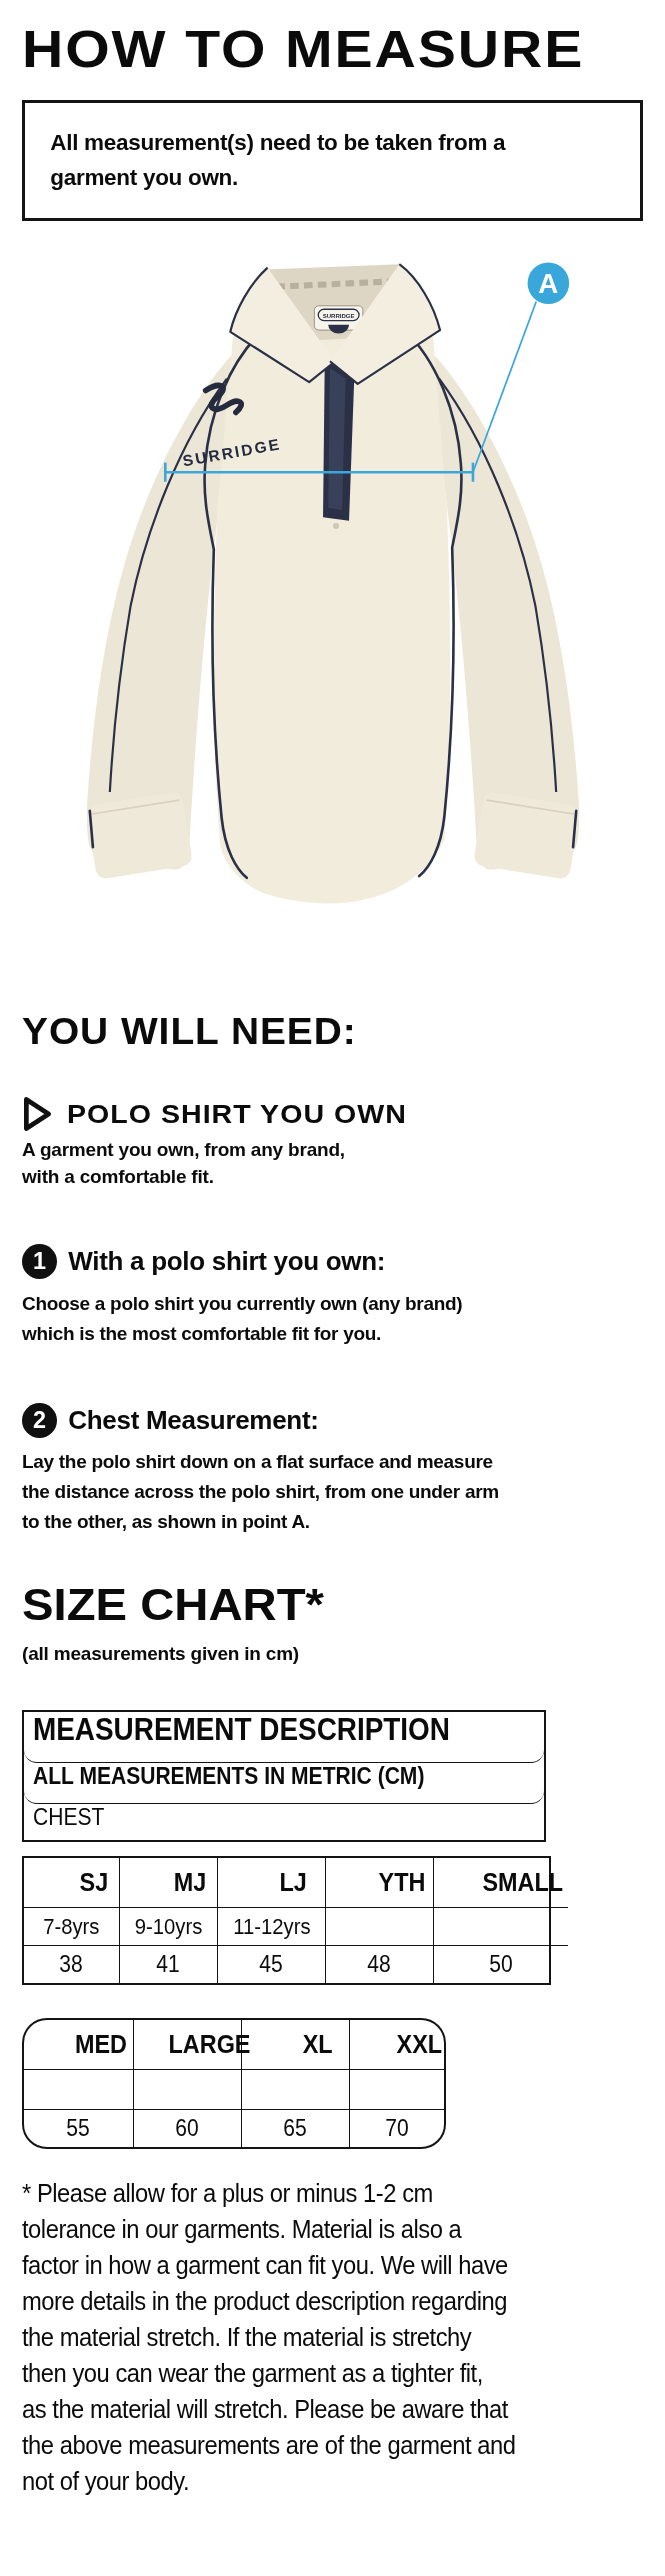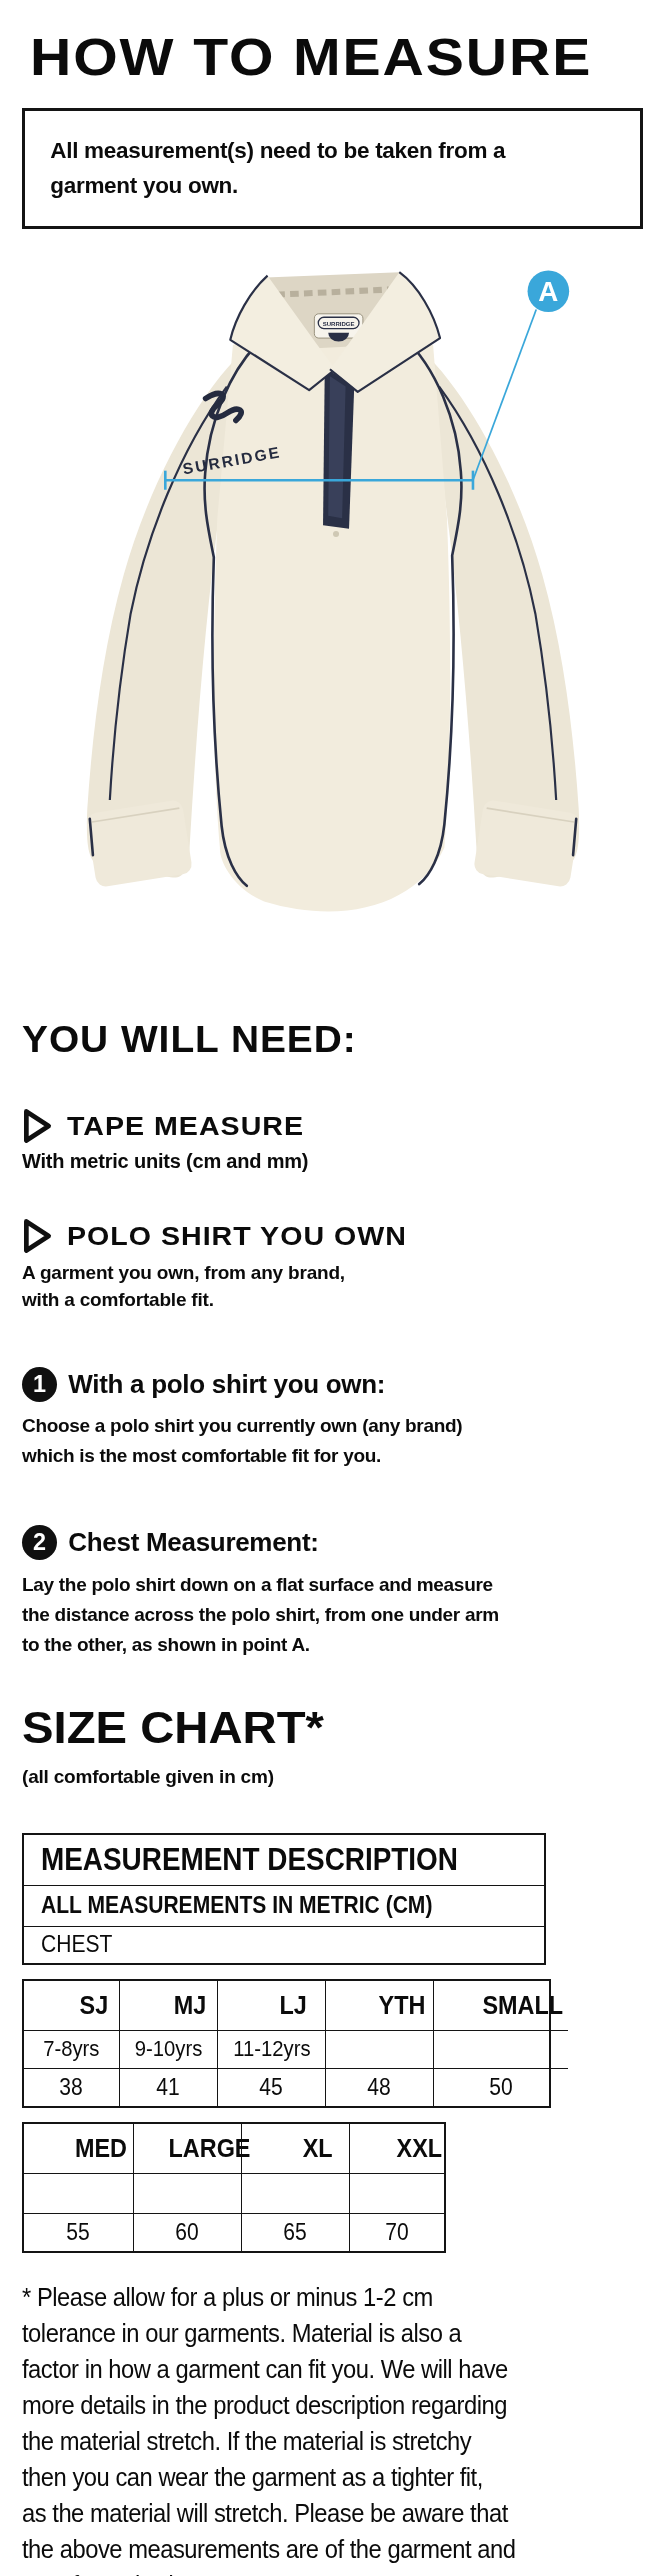--- a/index.html
+++ b/index.html
@@ -4,21 +4,21 @@
 <style>
   html,body { margin:0; padding:0; }
   body {
     width:665px; height:2576px; background:#ffffff; overflow:hidden;
     font-family:"Liberation Sans", sans-serif; color:#0b0b0b;
   }
   .page { box-sizing:border-box; padding:21px 22px 0 22px; }
 
   .wide { display:inline-block; transform-origin:left center; }
 
-  h1.title { margin:8px; font-size:52px; font-weight:bold; letter-spacing:1.7px; line-height:1.08; white-space:nowrap; }
+  h1.title { margin:0; font-size:52px; font-weight:bold; letter-spacing:1.7px; line-height:1.08; white-space:nowrap; }
   h1.title .wide { transform:scaleX(1.10); }
 
   .notice { margin-top:22.5px; border:3.5px solid #141414; padding:14.7px 17.3px; }
   .notice p { margin:8px; font-size:22.5px; font-weight:bold; line-height:35px; letter-spacing:-0.3px; white-space:pre-line; }
 
   .shirt-area { margin:12px 0 0 27px; width:607px; height:702px; position:relative; }
 
   .ywn-heading { margin:76px 0 0 0; font-size:36px; font-weight:bold; letter-spacing:0.9px; }
   .ywn-heading .wide { transform:scaleX(1.08); }
 
@@ -39,29 +39,29 @@
   .step-body { margin-top:9.5px; font-size:19px; font-weight:bold; line-height:30px; letter-spacing:-0.3px; white-space:pre-line; }
 
   .size-heading { margin:42px 0 0 0; font-size:45px; font-weight:bold; }
   .size-heading .wide { transform:scaleX(1.05); }
   .size-sub { margin-top:12px; font-size:19px; font-weight:bold; letter-spacing:-0.2px; }
 
   .cond  { display:inline-block; transform:scaleX(0.9); transform-origin:center; white-space:nowrap; }
   .cond-l{ display:inline-block; transform:scaleX(0.9); transform-origin:left center; white-space:nowrap; }
 
   .t1 { margin-top:45px; width:520px; border:2.6px solid #141414; }
-  .t1 .t1-row { display:flex; align-items:center; padding-left:17px; border-bottom:1.7px solid #141414; }
+  .t1 .t1-row { display:flex; padding-left:9px; border-bottom:1.7px solid #141414;border-radius:13px; }
   .t1 .t1-row:last-child { border-bottom:none; }
   .t1 .r1 { height:50px; font-size:31px; font-weight:bold; }
   .t1 .r2 { height:40px; font-size:23.4px; font-weight:bold; }
   .t1 .r3 { height:36px; font-size:23.4px; }
 
   .grid-table { border:2.6px solid #141414; display:grid; }
   .t2 { margin-top:14px; width:525px; grid-template-columns:96px 98px 108px 108px auto; }
-  .t3 { margin-top:14px; width:420px; grid-template-columns:110px 108px 108px auto; }
+  .t3 { margin-top:33px; width:420px; grid-template-columns:110px 108px 108px auto;border-radius:25px; }
   .cell { display:flex; align-items:center; justify-content:center;
           border-right:1.7px solid #141414; border-bottom:1.7px solid #141414; }
   .cell.last { border-right:none; }
   .cell.bottom { border-bottom:none; }
   .cell.head { height:49px; font-size:26px; font-weight:bold;padding-left:44px; }
   .cell.mid  { height:37px; font-size:22.5px; }
   .cell.val  { height:37px; font-size:23.4px; }
   .t3 .cell.mid { height:39px; }
 
   .footnote { margin-top:26px; font-size:25px; line-height:36px; letter-spacing:-0.5px; white-space:pre-line; }
@@ -137,29 +137,20 @@
       </g>
       <g>
         <circle cx="576" cy="58" r="24" fill="#3aa7da"></circle>
         <text x="576" y="69" text-anchor="middle" font-size="32" font-weight="bold" fill="#ffffff" font-family="Liberation Sans, sans-serif">A</text>
       </g>
     </svg>
   </div>
 
   <h2 class="ywn-heading"><span class="wide">YOU WILL NEED:</span></h2>
 
-  <div class="need-item">
-    <div class="need-row">
-      <svg width="31" height="36" viewBox="0 0 36 42">
-        <path d="M5,4 L31,21 L5,38 Z" fill="none" stroke="#101010" stroke-width="5.5" stroke-linejoin="round"></path>
-      </svg>
-      <span class="need-title"><span class="wide">TAPE MEASURE</span></span>
-    </div>
-    <div class="need-desc">With metric units (cm and mm)</div>
-  </div>
 
   <div class="need-item second">
     <div class="need-row">
       <svg width="31" height="36" viewBox="0 0 36 42">
         <path d="M5,4 L31,21 L5,38 Z" fill="none" stroke="#101010" stroke-width="5.5" stroke-linejoin="round"></path>
       </svg>
       <span class="need-title"><span class="wide">POLO SHIRT YOU OWN</span></span>
     </div>
     <div class="need-desc">A garment you own, from any brand,
 with a comfortable fit.</div>
@@ -178,21 +169,21 @@
     <div class="step-row">
       <span class="step-num">2</span>
       <span class="step-title">Chest Measurement:</span>
     </div>
     <div class="step-body">Lay the polo shirt down on a flat surface and measure
 the distance across the polo shirt, from one under arm
 to the other, as shown in point A.</div>
   </div>
 
   <h2 class="size-heading"><span class="wide">SIZE CHART*</span></h2>
-  <div class="size-sub">(all comfortable given in cm)</div>
+  <div class="size-sub">(all measurements given in cm)</div>
 
   <div class="t1">
     <div class="t1-row r1">
         <span class="cond-l">MEASUREMENT DESCRIPTION</span>
       </div>
     <div class="t1-row r2">
         <span class="cond-l">ALL MEASUREMENTS IN METRIC (CM)</span>
       </div>
     <div class="t1-row r3">
         <span class="cond-l">CHEST</span>

